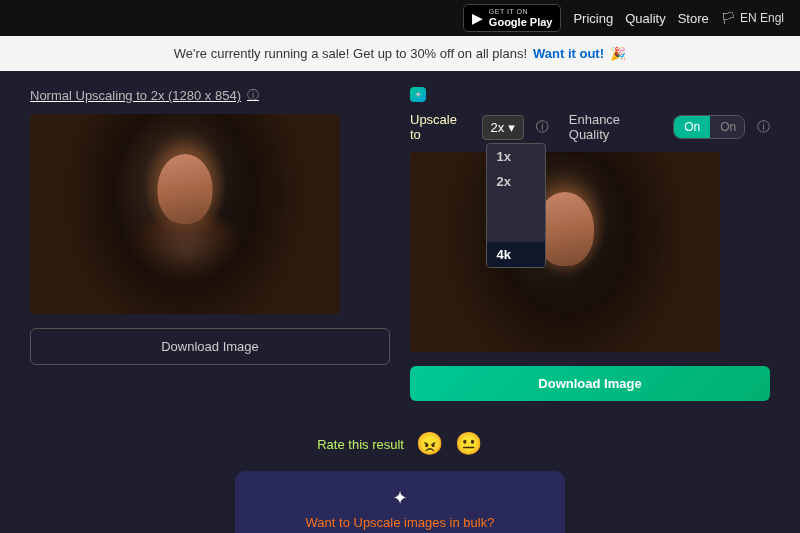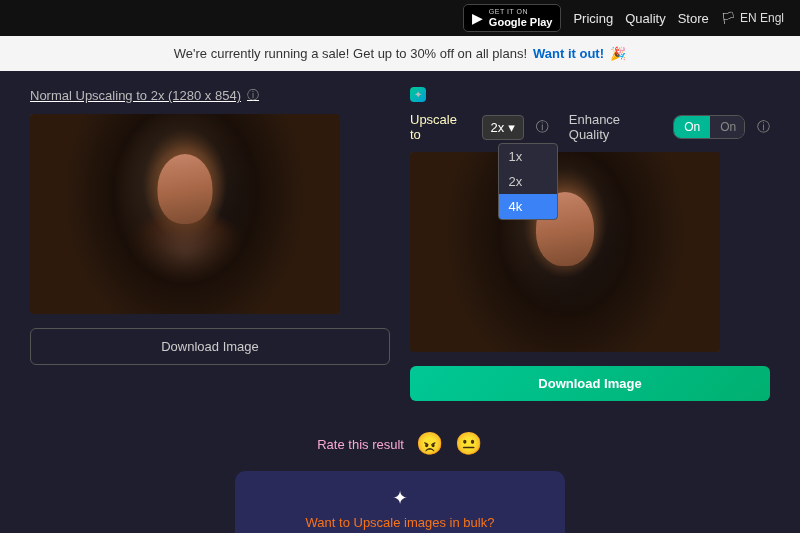--- a/index.html
+++ b/index.html
@@ -209,37 +209,39 @@
       padding: 4px 8px;
       font-size: 13px;
       cursor: pointer;
       display: flex;
       align-items: center;
       gap: 4px;
     }
     .dropdown-menu {
       position: absolute;
       top: 28px;
-      left: 16px;
+      left: 4px;
       background: #2a2a3a;
       border: 1px solid #555;
       border-radius: 4px;
       width: 60px;
       z-index: 10;
       overflow: hidden;
+      font-weight: bold;
     }
     .dropdown-item {
       padding: 5px 10px;
       font-size: 13px;
       color: #ccc;
       cursor: pointer;
     }
     .dropdown-item.active {
-      background: #3b82f6;
-      color: #fff;
+      background: #0f172a;
+      color: #fff;
+      margin-top: 48px;
     }
     .info-btn {
       background: none;
       border: none;
       color: #888;
       font-size: 13px;
       cursor: pointer;
     }
     .enhance-label {
       font-size: 13px;
@@ -312,21 +314,21 @@
     
     .rating-row {
       display: flex;
       align-items: center;
       justify-content: center;
       gap: 12px;
       margin-top: 14px;
     }
     .rating-label {
       font-size: 13px;
-      color: #f9a8d4;
+      color: #bef264;
       text-align: right;
     }
     .emoji-btn {
       font-size: 22px;
       cursor: pointer;
       background: none;
       border: none;
     }
 
     

